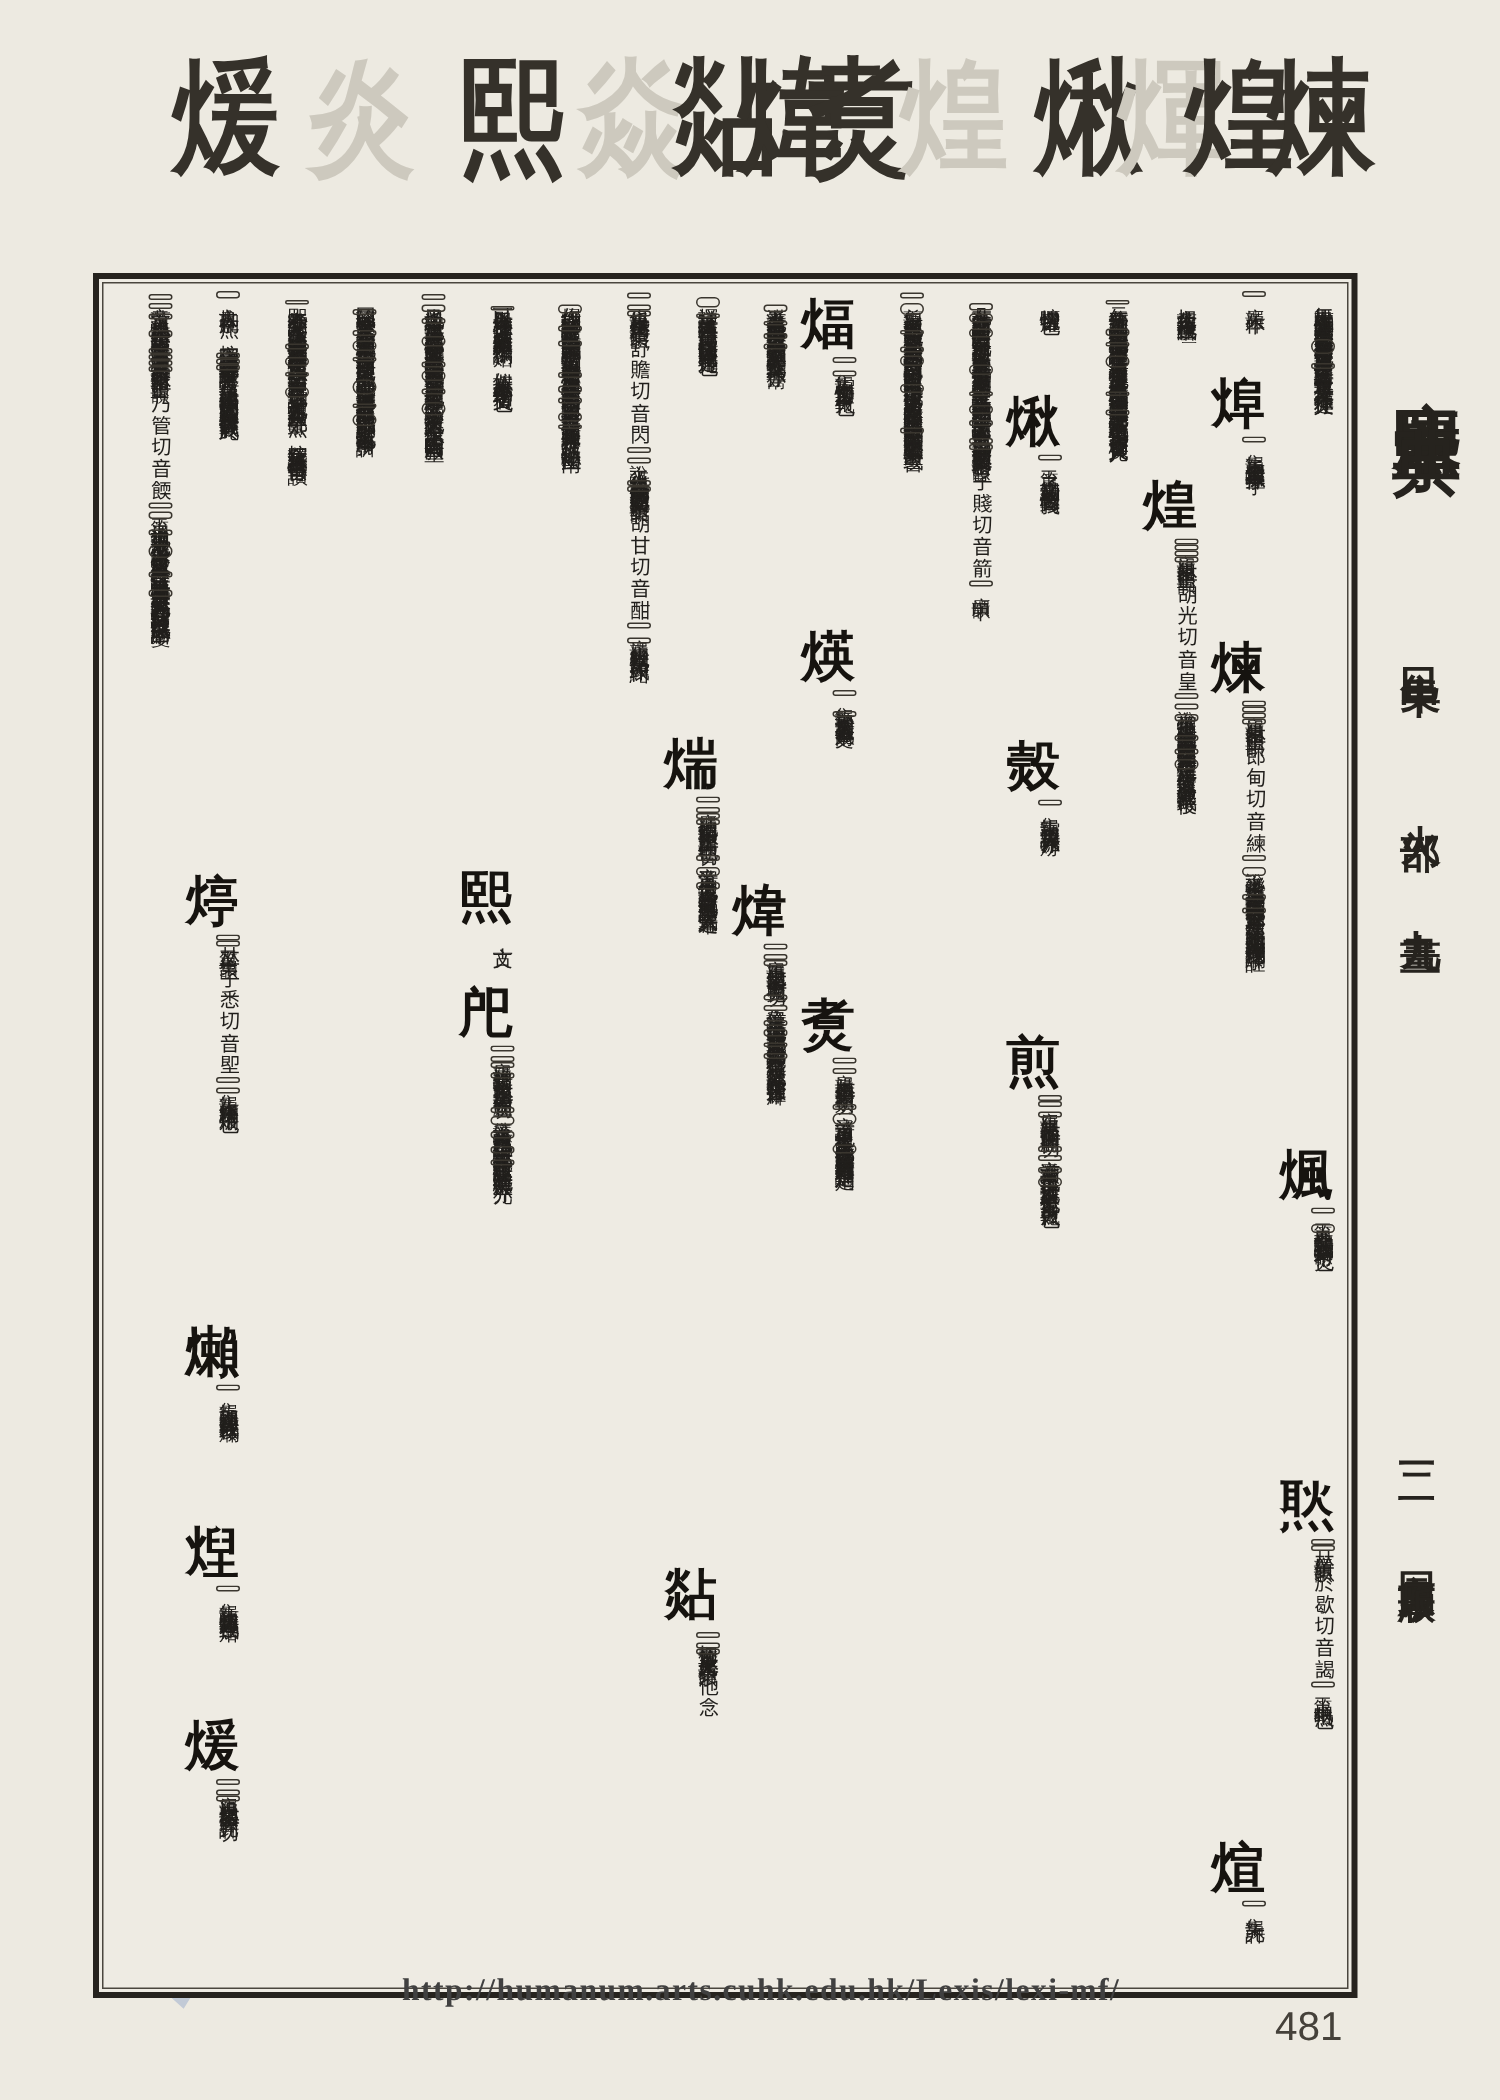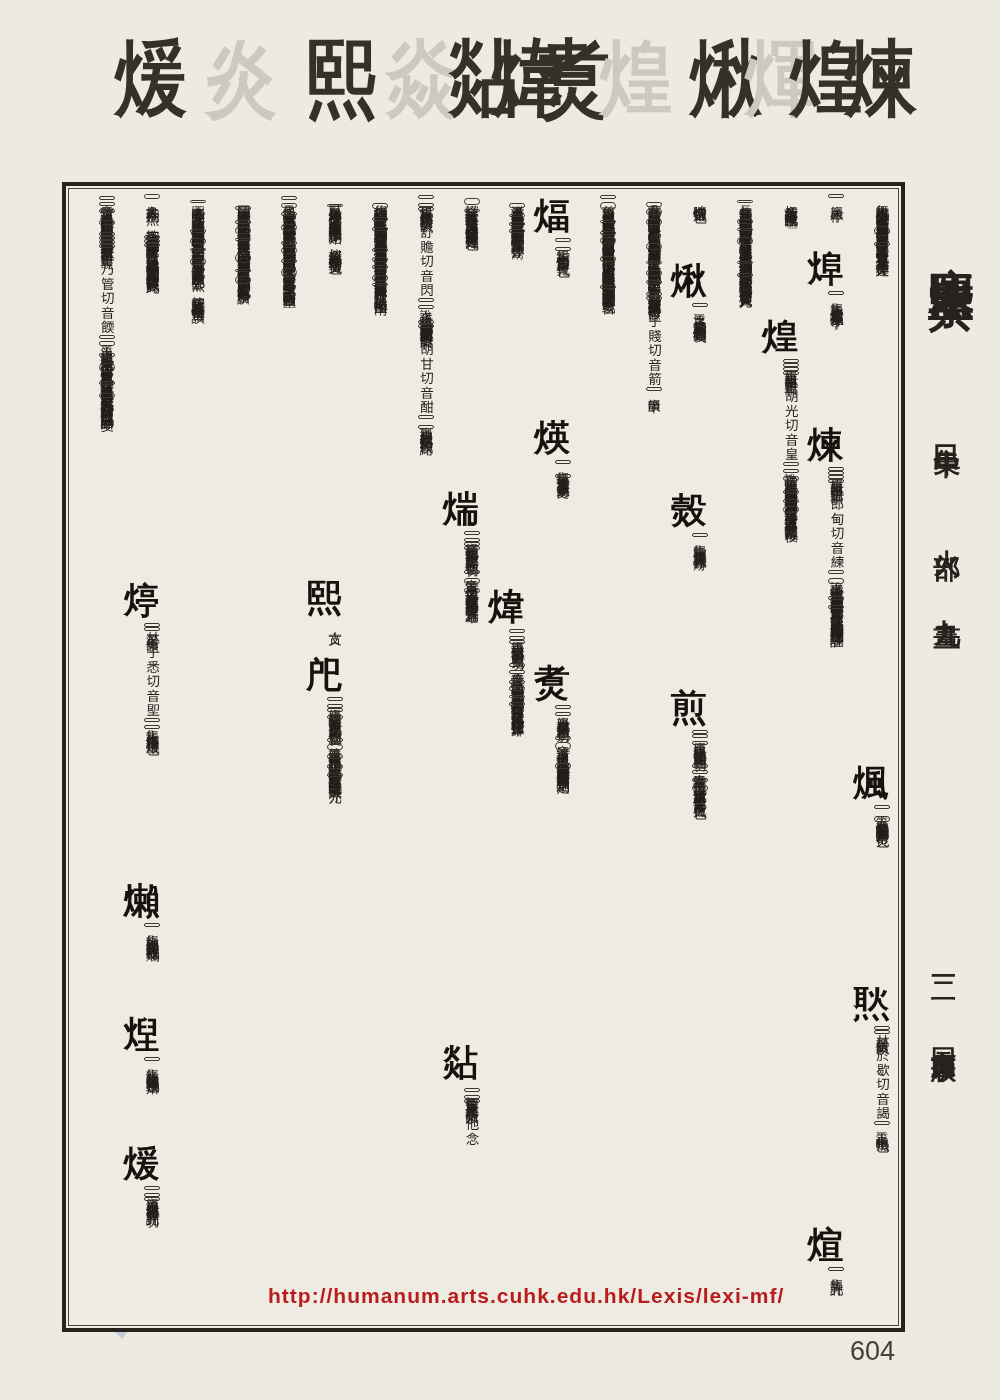--- a/index.html
+++ b/index.html
@@ -59,23 +59,23 @@
     color:#26231e;
   }
   .m-title{left:920px;top:230px;font-size:46px;font-weight:bold;letter-spacing:6px;}
   .m-vol{left:929px;top:424px;font-size:27px;font-weight:bold;letter-spacing:3px;}
   .m-rad{left:929px;top:528px;font-size:27px;font-weight:bold;letter-spacing:3px;}
   .m-str{left:929px;top:598px;font-size:27px;font-weight:bold;letter-spacing:3px;}
   .m-folio{left:927px;top:962px;font-size:25px;font-weight:bold;letter-spacing:2px;}
   .m-pub{left:927px;top:1028px;font-size:25px;font-weight:bold;letter-spacing:2px;}
   
   .footer-url{
-    position:absolute;left:268px;top:1284px;font-size:21px;font-weight:bold;
-    color:#b91c1c;text-decoration:none;letter-spacing:1px;
-    font-family:Liberation Sans, sans-serif;
+    position:absolute;left:268px;top:1314px;font-size:21px;font-weight:bold;
+    color:#404040;text-decoration:none;letter-spacing:1px;
+    font-family:Liberation Serif, serif;
   }
   .page-num{
     position:absolute;left:850px;top:1336px;font-size:27px;color:#45413a;
     font-family:"Liberation Sans",sans-serif;
   }
 </style>
 </head>
 <body>
 
 <div id="seal-row">
@@ -196,13 +196,13 @@
 </div>
 
 <div class="vtext m-title">康熙字典</div>
 <div class="vtext m-vol">巳集中</div>
 <div class="vtext m-rad">火部</div>
 <div class="vtext m-str">九畫</div>
 <div class="vtext m-folio">一二</div>
 <div class="vtext m-pub">同文書局原版</div>
 
 <a class="footer-url" href="#">http://humanum.arts.cuhk.edu.hk/Lexis/lexi-mf/</a>
-<div class="page-num">604</div>
+<div class="page-num">481</div>
 
 </body></html>

